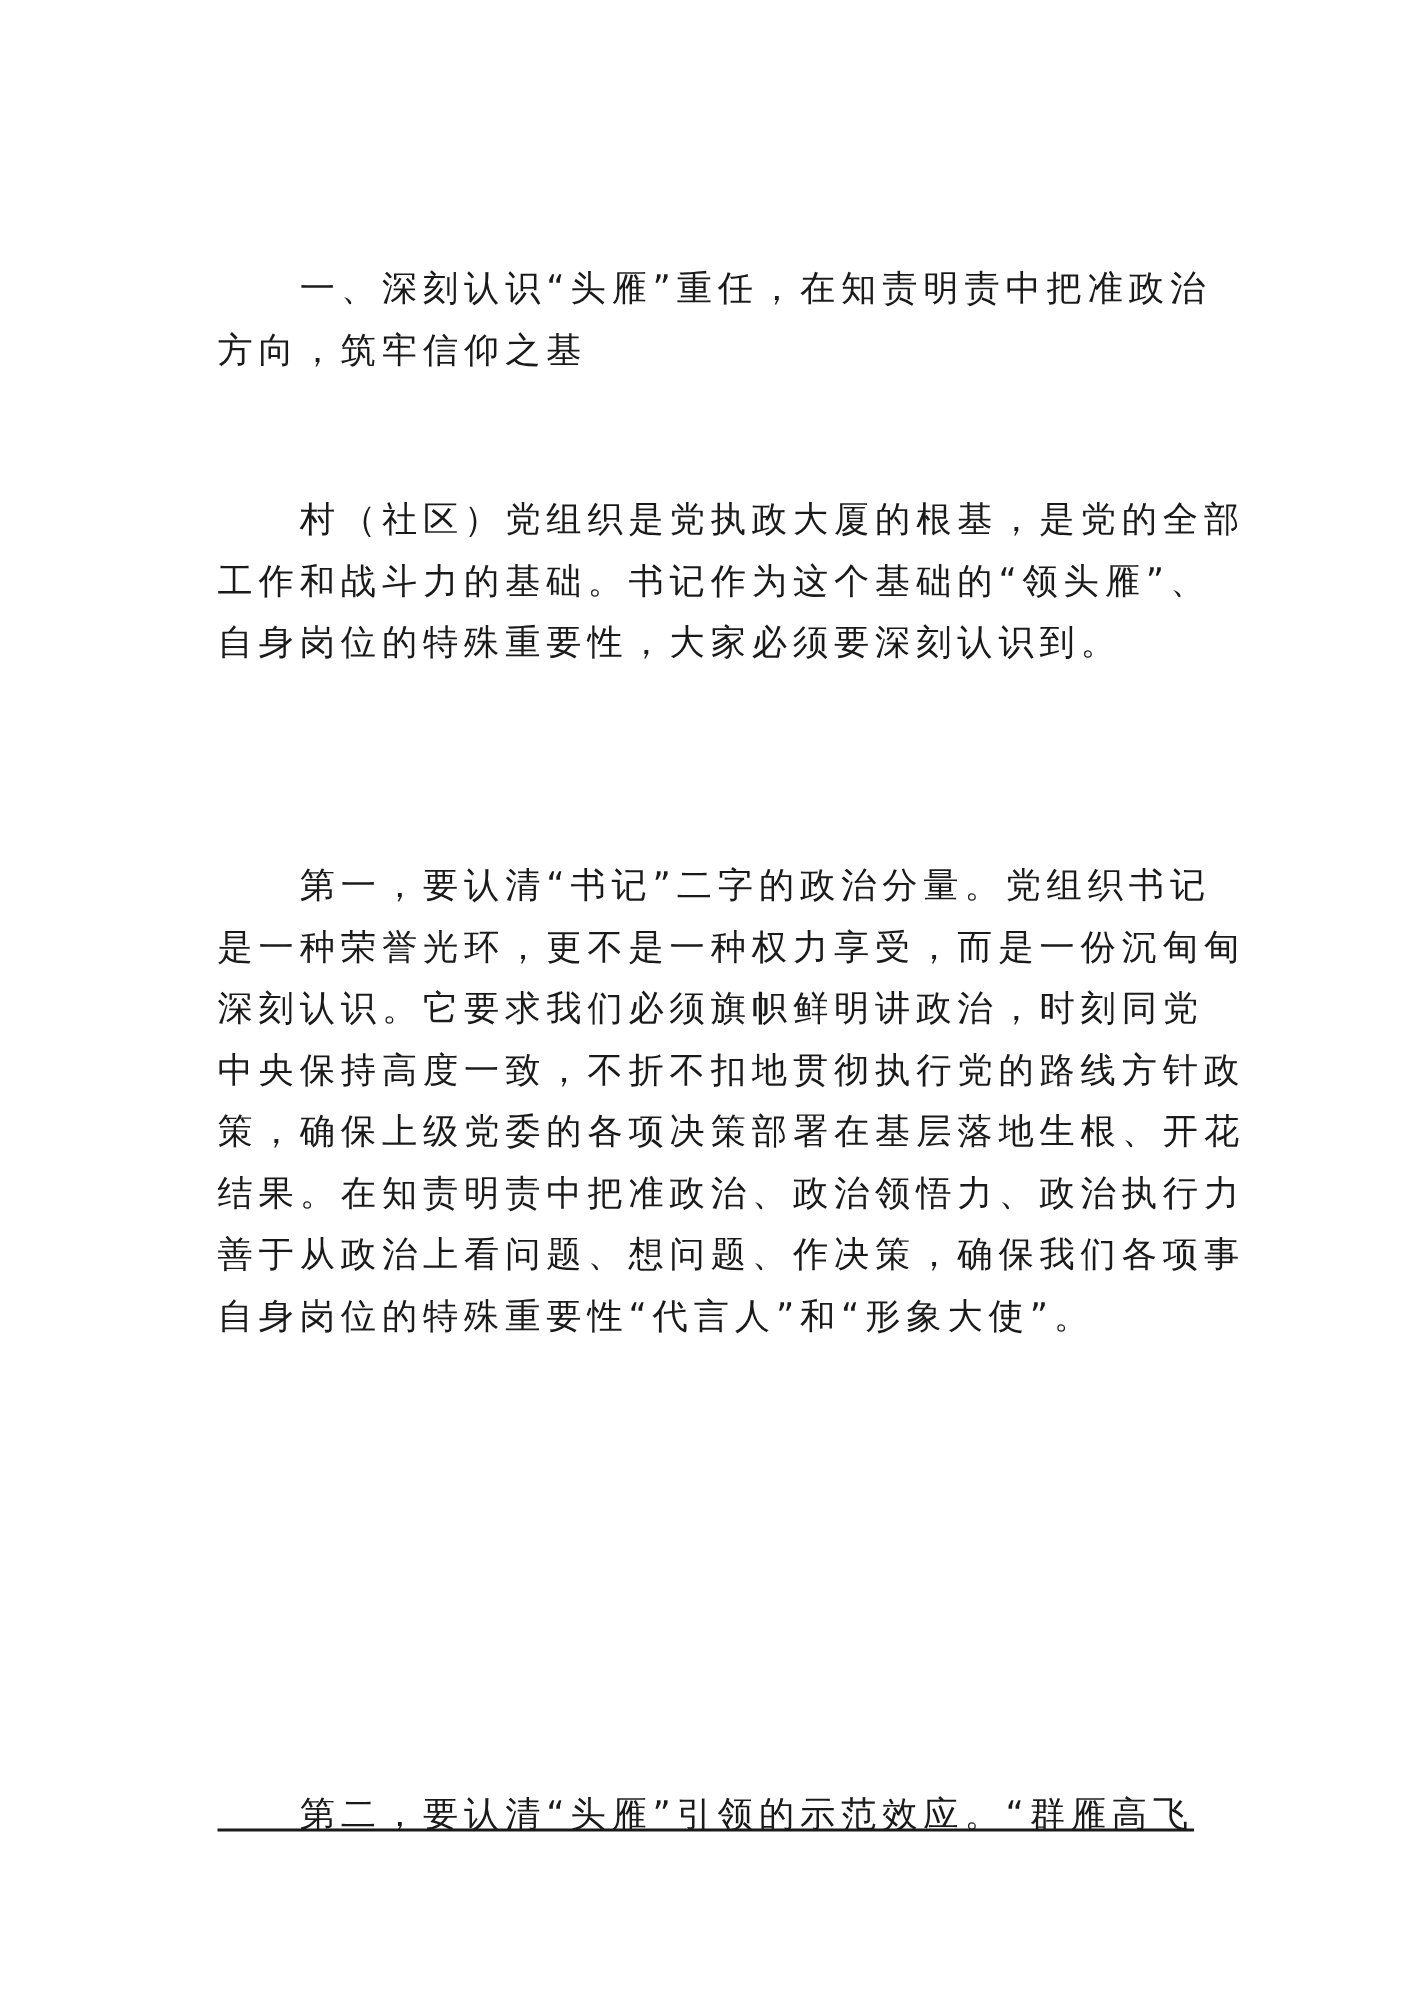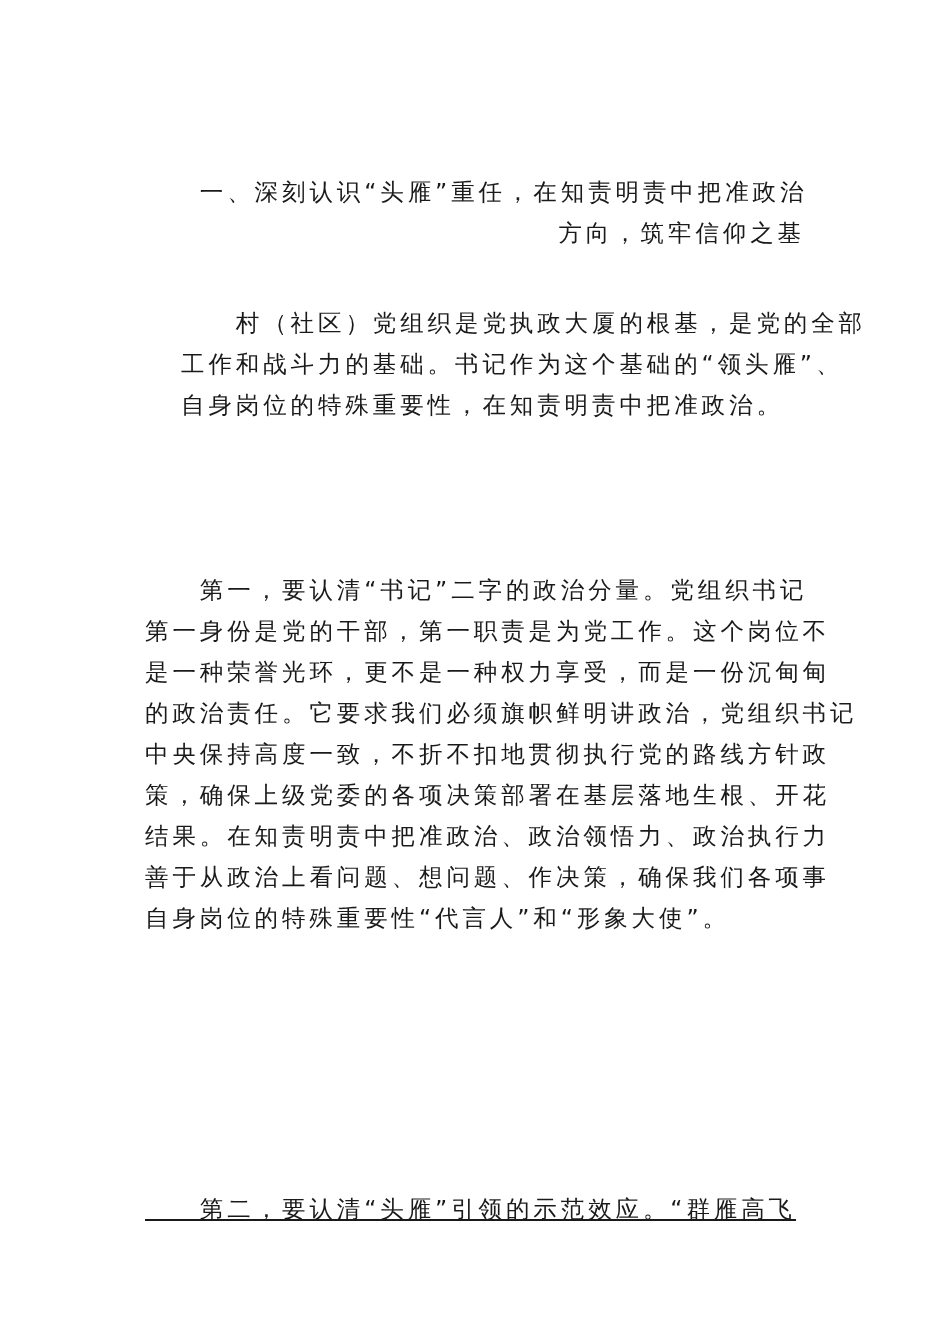--- a/index.html
+++ b/index.html
@@ -33,36 +33,35 @@
     font-size: 23.5px;
     letter-spacing: 3.9px;
     white-space: nowrap;
   }
 </style>
 </head>
 <body>
 
 <div class="page">
 
-  <div class="block" style="top:172px;text-align:right;">
+  <div class="block" style="top:172px;">
     <span class="line">　　一、深刻认识“头雁”重任，在知责明责中把准政治</span>
     <span class="line">方向，筑牢信仰之基</span>
   </div>
 
-  <div class="block" style="top:303px;margin-left:36px;">
+  <div class="block" style="top:326px;">
     <span class="line">　　村（社区）党组织是党执政大厦的根基，是党的全部</span>
     <span class="line">工作和战斗力的基础。书记作为这个基础的“领头雁”、</span>
-    <span class="line">自身岗位的特殊重要性，在知责明责中把准政治。</span>
+    <span class="line">自身岗位的特殊重要性，大家必须要深刻认识到。</span>
   </div>
 
   <div class="block" style="top:570px;">
     <span class="line">　　第一，要认清“书记”二字的政治分量。党组织书记</span>
-    <span class="line">第一身份是党的干部，第一职责是为党工作。这个岗位不</span>
     <span class="line">是一种荣誉光环，更不是一种权力享受，而是一份沉甸甸</span>
-    <span class="line">的政治责任。它要求我们必须旗帜鲜明讲政治，党组织书记</span>
+    <span class="line">深刻认识。它要求我们必须旗帜鲜明讲政治，时刻同党</span>
     <span class="line">中央保持高度一致，不折不扣地贯彻执行党的路线方针政</span>
     <span class="line">策，确保上级党委的各项决策部署在基层落地生根、开花</span>
     <span class="line">结果。在知责明责中把准政治、政治领悟力、政治执行力</span>
     <span class="line">善于从政治上看问题、想问题、作决策，确保我们各项事</span>
     <span class="line">自身岗位的特殊重要性“代言人”和“形象大使”。</span>
   </div>
 
   <div class="block" style="top:1189px;text-decoration:underline;">
     <span class="line">　　第二，要认清“头雁”引领的示范效应。“群雁高飞</span>
   </div>

